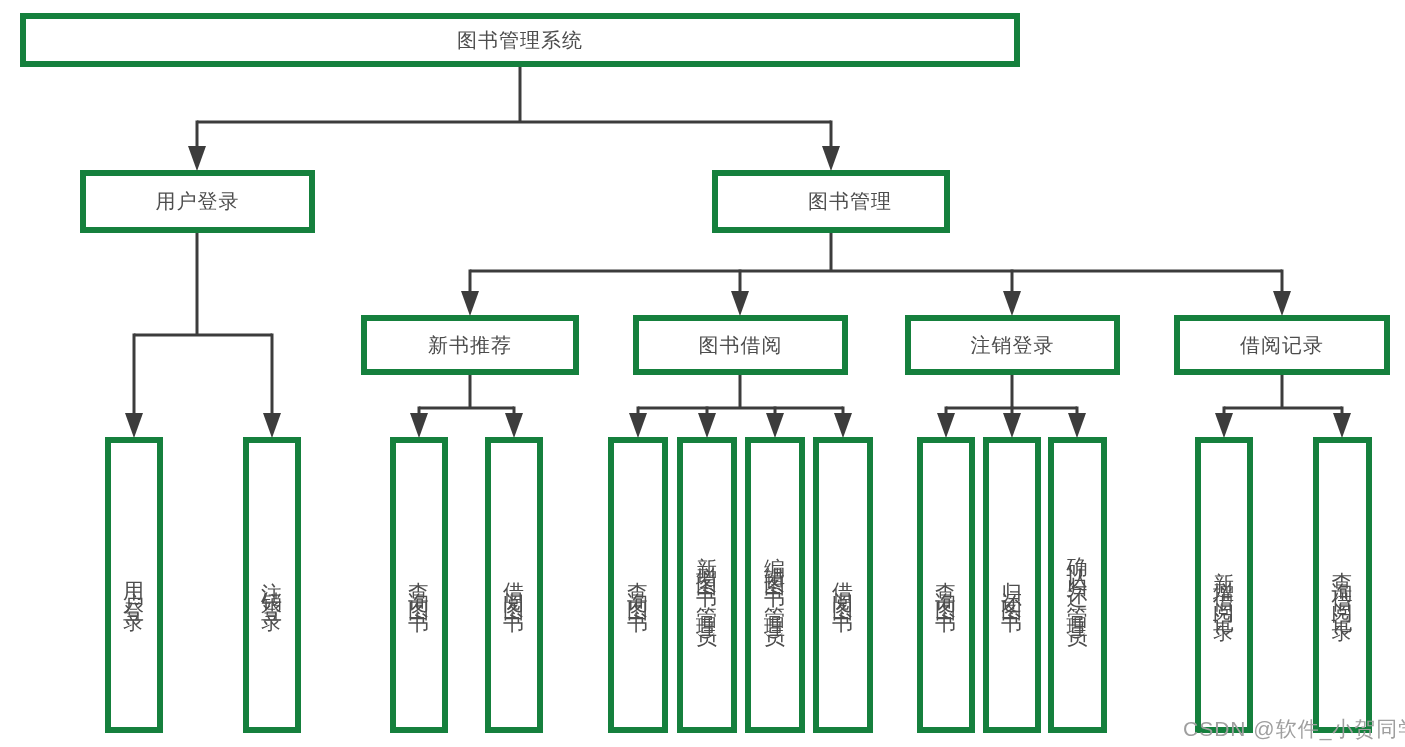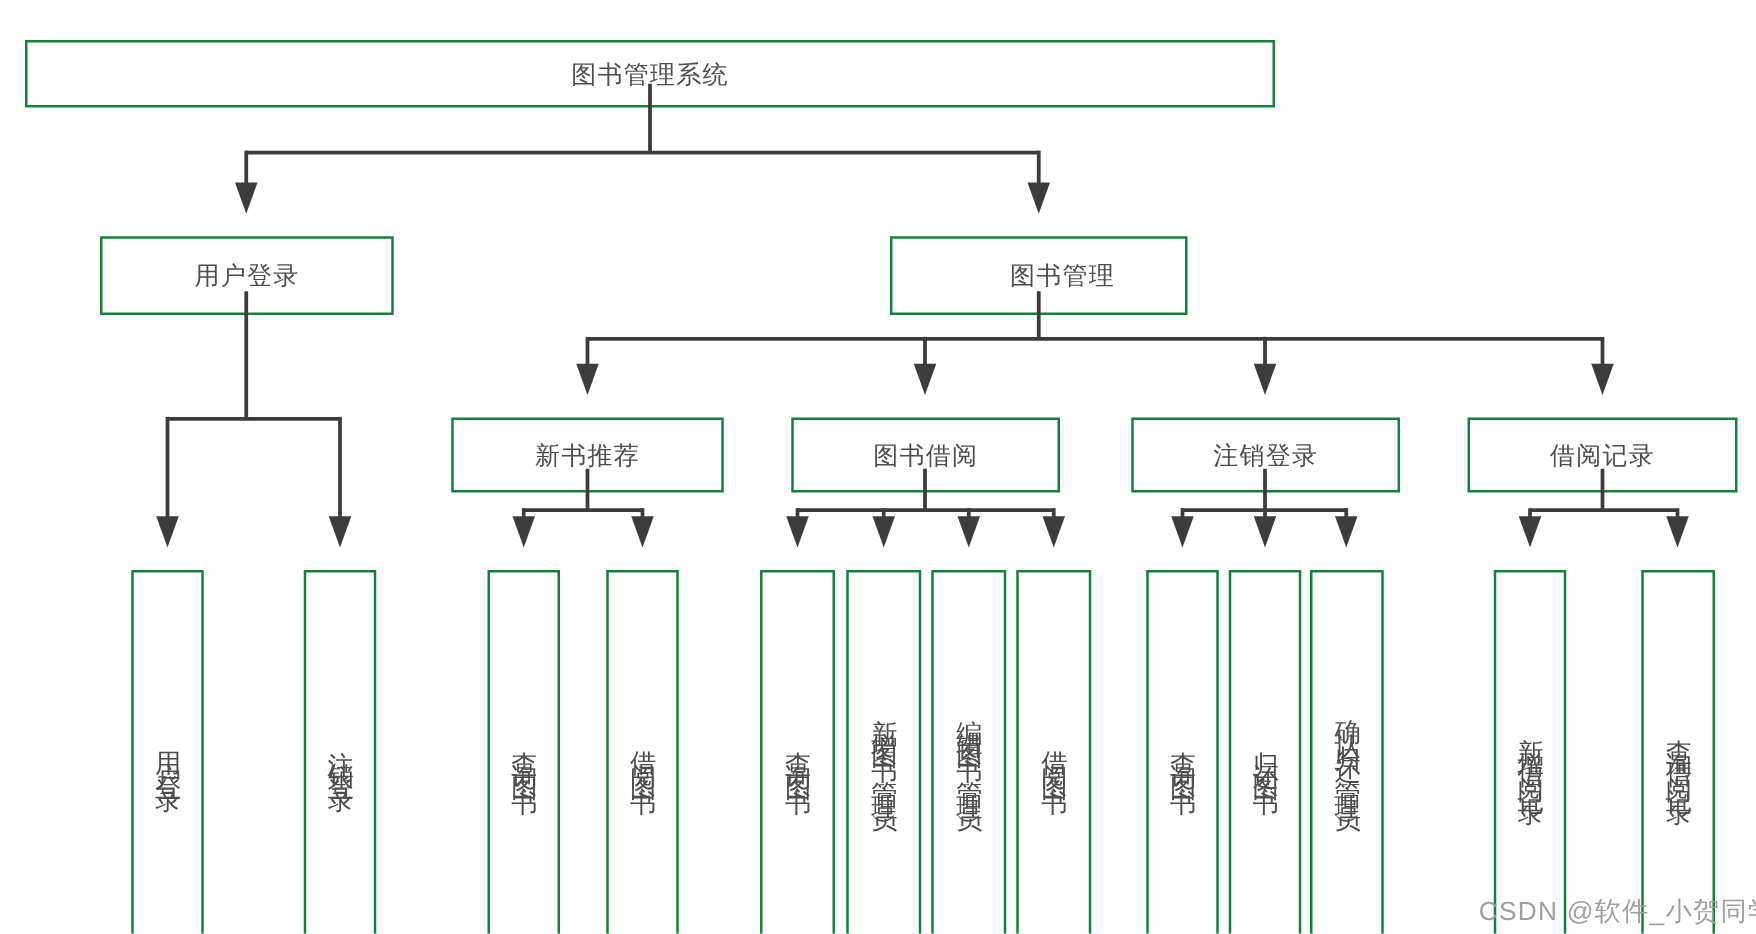--- a/index.html
+++ b/index.html
@@ -7,28 +7,27 @@
     position:relative;
     width:1405px;height:747px;
     background:#ffffff;
     font-family:"Liberation Sans","DejaVu Sans",sans-serif;
     overflow:hidden;
   }
   svg.wires{position:absolute;left:0;top:0;z-index:2;pointer-events:none;}
   .node{
     position:absolute;
     box-sizing:border-box;
-    border:2px solid #15803d;
+    border:6px solid #15803d;
     background:#ffffff;
     display:flex;
     align-items:center;
     justify-content:center;
     color:#4d4d4d;
     z-index:1;
-    margin-top:19px;
   }
   .hnode{font-size:20px;letter-spacing:1px;}
   .vnode span{
     writing-mode:vertical-rl;
     line-height:1;
     font-size:21px;
     letter-spacing:10px;
     white-space:nowrap;
     color:#4d4d4d;
   }

